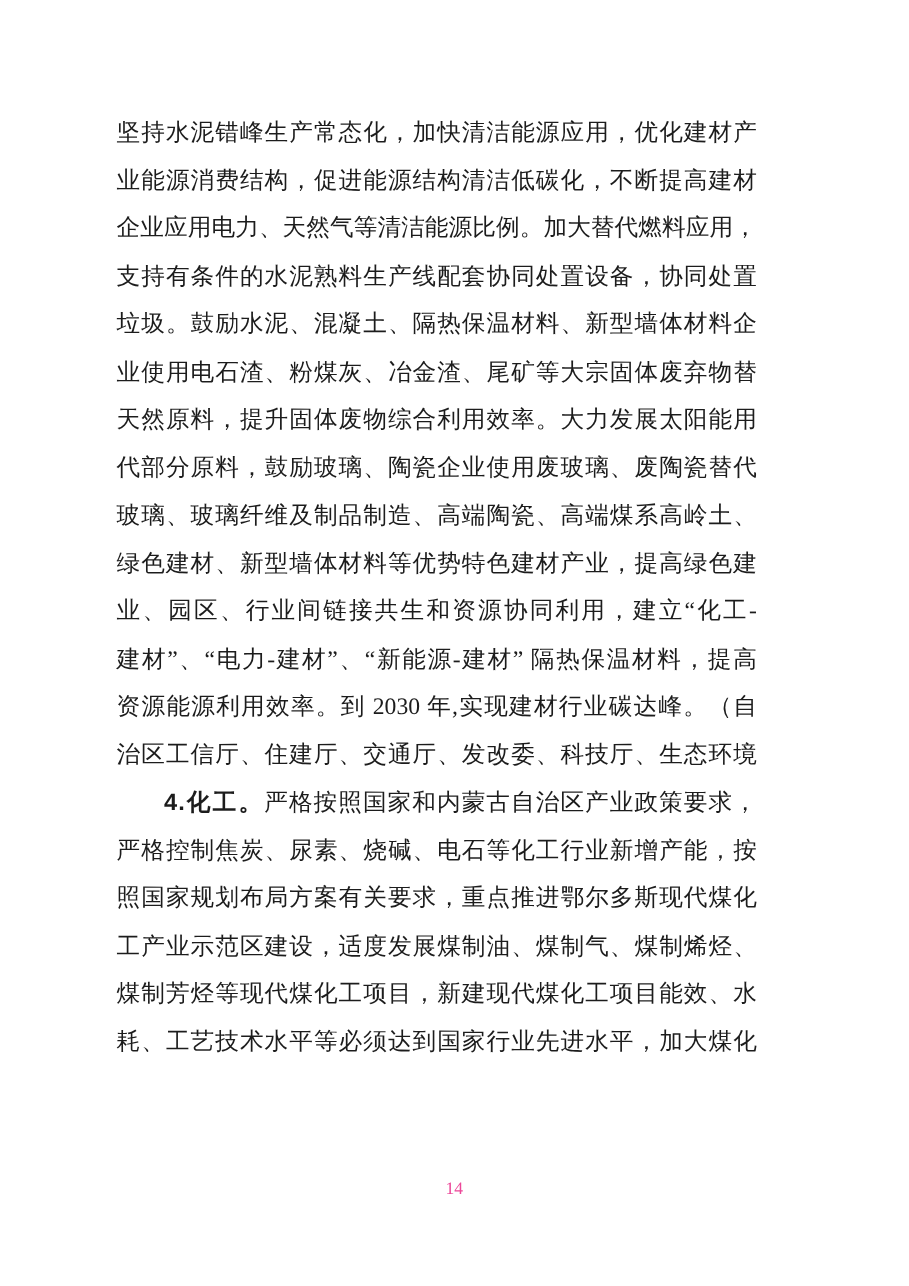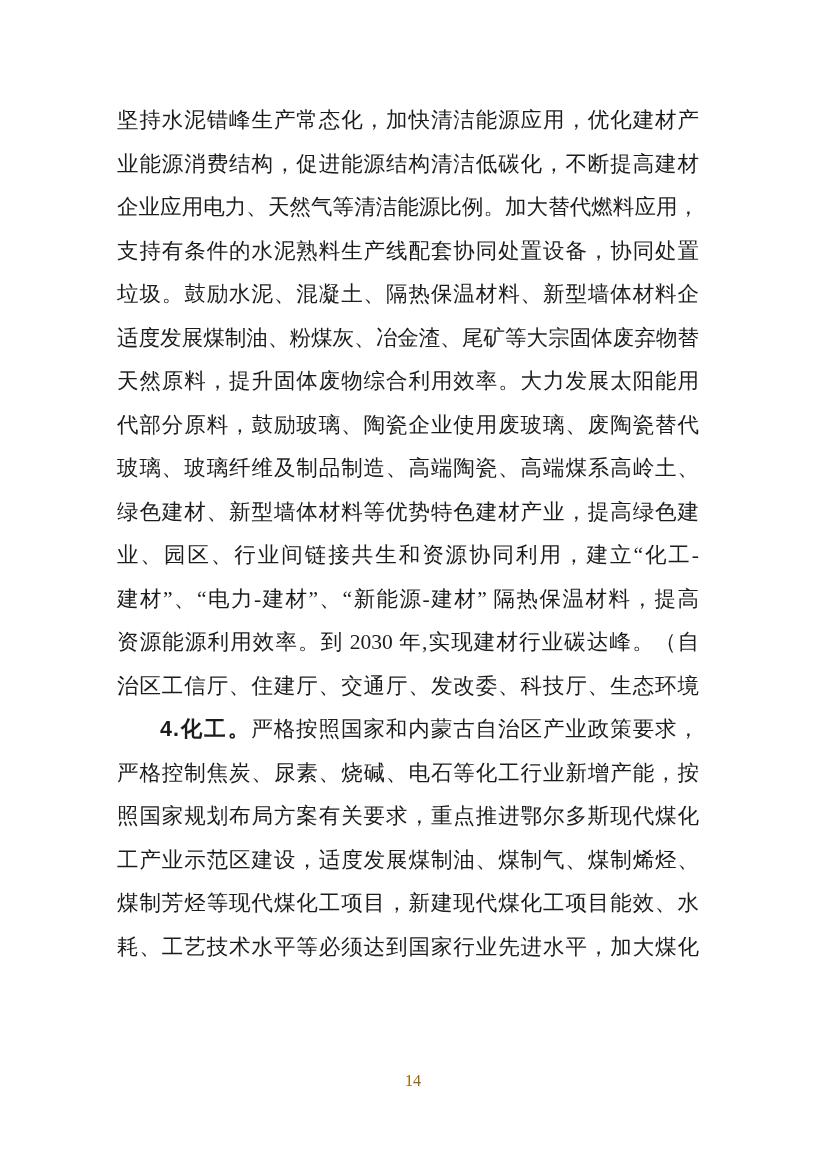--- a/index.html
+++ b/index.html
@@ -11,21 +11,21 @@
     position: relative;
     width: 826px;
     height: 1169px;
     background: #ffffff;
     color: #1c1c1c;
     font-family: "Liberation Serif", "DejaVu Serif", serif;
     overflow: hidden;
   }
   .text-block {
     position: absolute;
-    left: 117px;
+    left: 106px;
     top: 99px;
     width: 582px;
   }
   .line {
     font-size: 21.5px;
     line-height: 43.5px;
     height: 43.5px;
     text-align: justify;
     text-align-last: justify;
     letter-spacing: 0;
@@ -45,36 +45,36 @@
   }
   .footer {
     position: absolute;
     left: 0;
     top: 1072px;
     width: 826px;
     text-align: center;
   }
   .page-number {
     font-size: 16px;
-    color: #a16207;
+    color: #ec4899;
     font-family: "Liberation Serif", "DejaVu Serif", serif;
   }
 </style>
 </head>
 <body>
 
 <div class="page">
   <main class="text-block">
 
     <div class="line">坚持水泥错峰生产常态化，加快清洁能源应用，优化建材产</div>
     <div class="line">业能源消费结构，促进能源结构清洁低碳化，不断提高建材</div>
     <div class="line">企业应用电力、天然气等清洁能源比例。加大替代燃料应用，</div>
     <div class="line">支持有条件的水泥熟料生产线配套协同处置设备，协同处置</div>
     <div class="line">垃圾。鼓励水泥、混凝土、隔热保温材料、新型墙体材料企</div>
-    <div class="line">适度发展煤制油、粉煤灰、冶金渣、尾矿等大宗固体废弃物替</div>
+    <div class="line">业使用电石渣、粉煤灰、冶金渣、尾矿等大宗固体废弃物替</div>
     <div class="line">天然原料，提升固体废物综合利用效率。大力发展太阳能用</div>
     <div class="line">代部分原料，鼓励玻璃、陶瓷企业使用废玻璃、废陶瓷替代</div>
     <div class="line">玻璃、玻璃纤维及制品制造、高端陶瓷、高端煤系高岭土、</div>
     <div class="line">绿色建材、新型墙体材料等优势特色建材产业，提高绿色建</div>
     <div class="line">业、园区、行业间链接共生和资源协同利用，建立“化工-</div>
     <div class="line">建材”、“电力-建材”、“新能源-建材” 隔热保温材料，提高</div>
     <div class="line">资源能源利用效率。到 2030 年,实现建材行业碳达峰。（自</div>
     <div class="line">治区工信厅、住建厅、交通厅、发改委、科技厅、生态环境</div>
 
     <div class="line indent"><span class="sec-head">4.化工。</span><span>严格按照国家和内蒙古自治区产业政策要求，</span></div>

